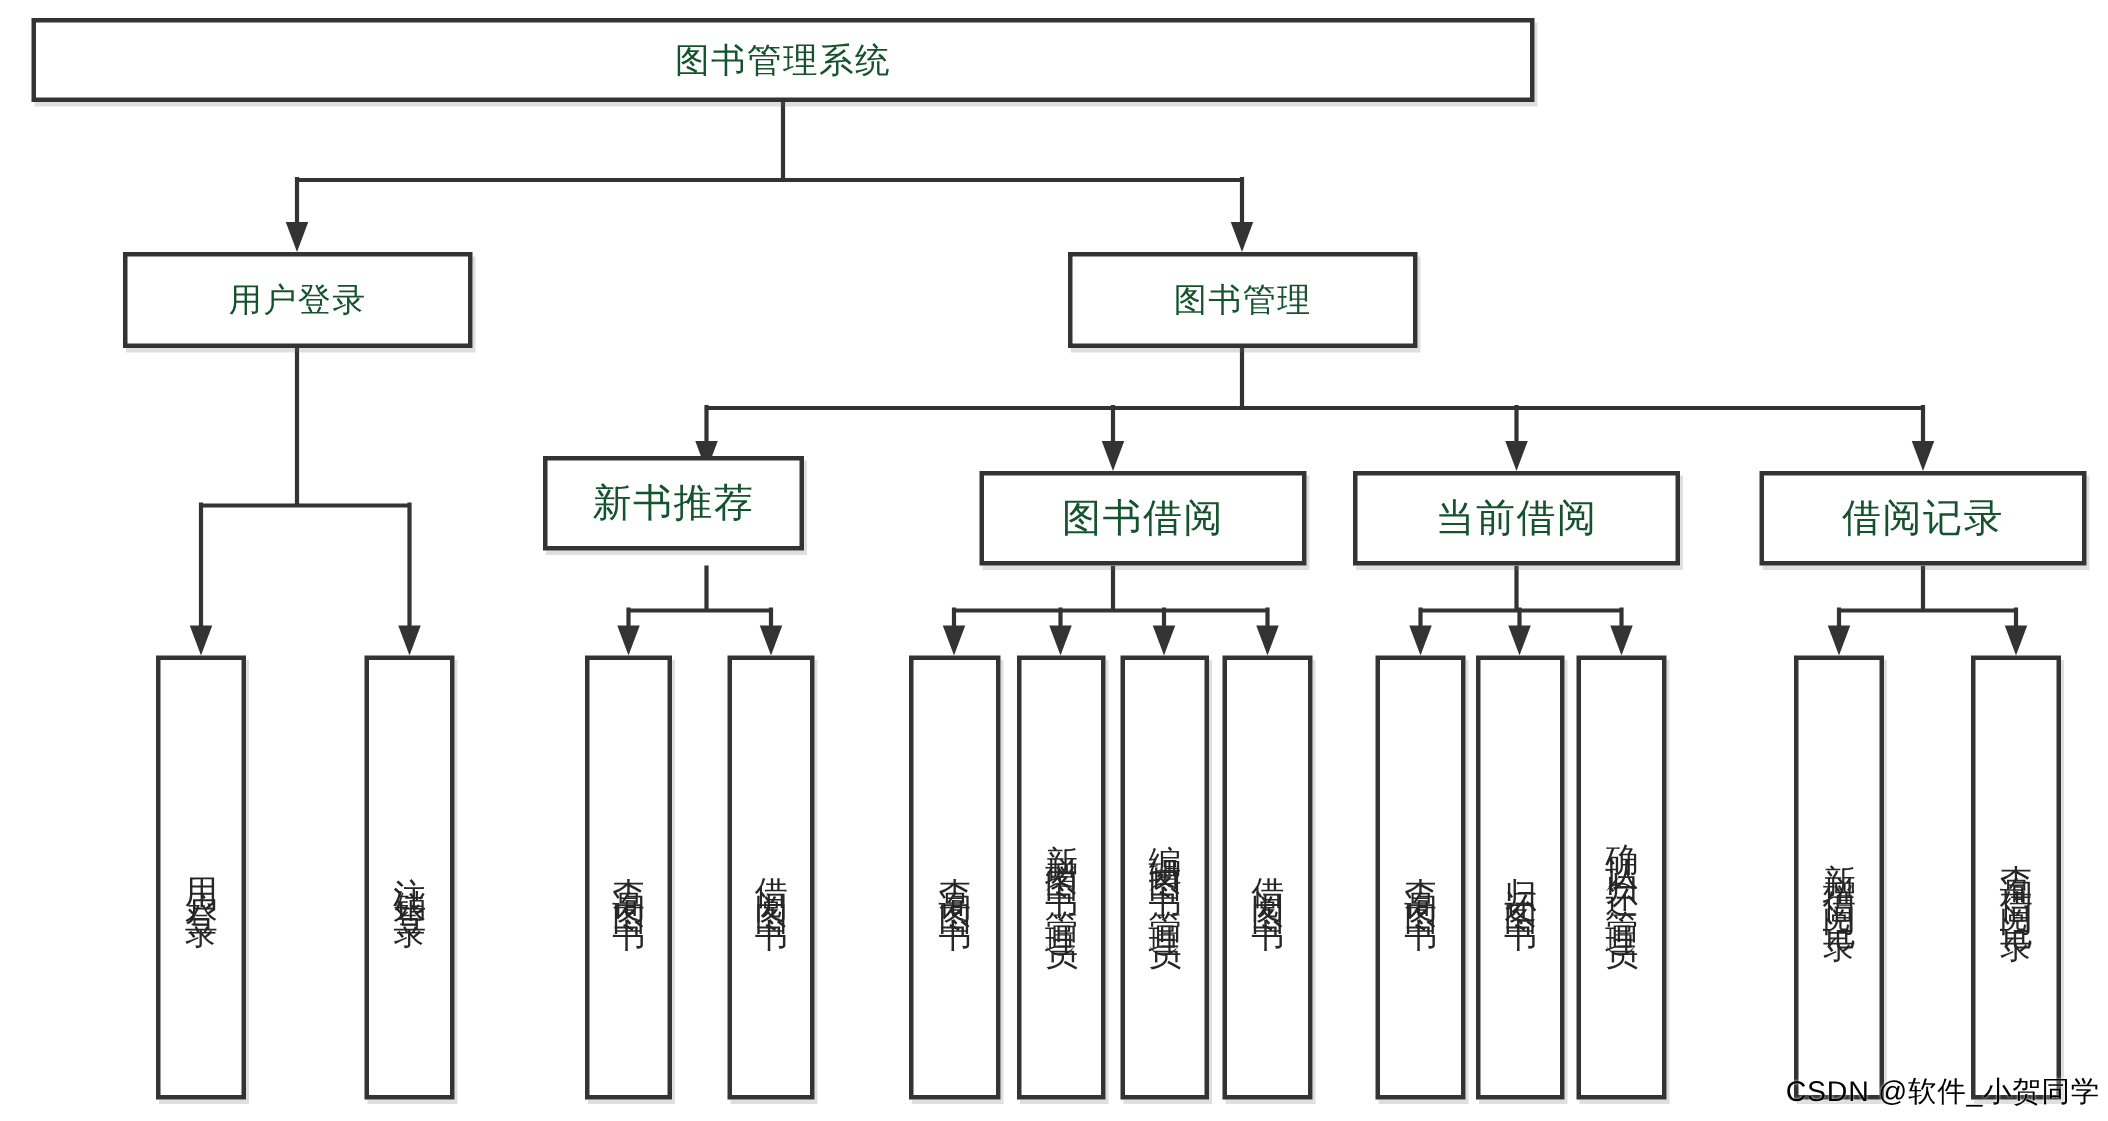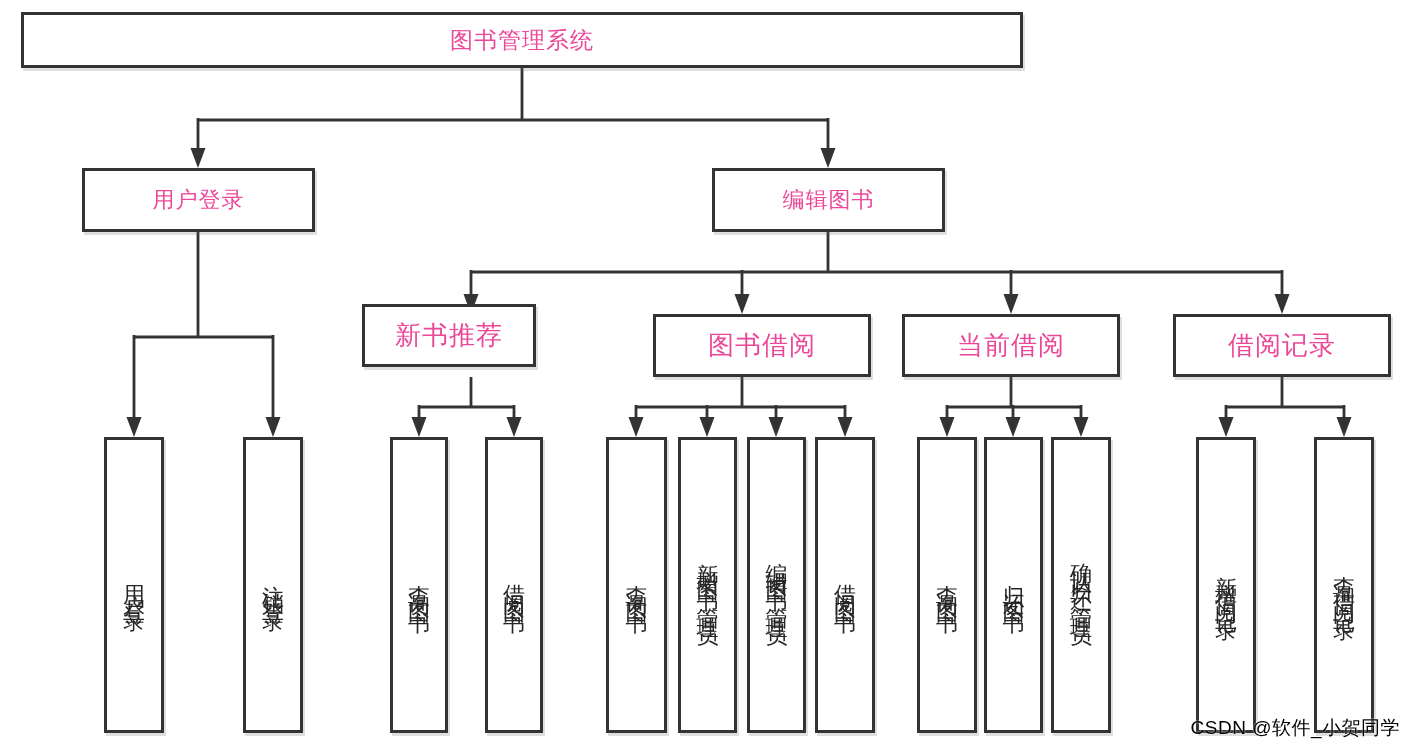--- a/index.html
+++ b/index.html
@@ -13,21 +13,21 @@
   svg.wires{position:absolute;left:0;top:0;}
   .box{
     position:absolute;
     background:#ffffff;
     border:3px solid #333333;
     box-sizing:border-box;
     display:flex;align-items:center;justify-content:center;
     box-shadow:2px 3px 0 rgba(110,110,110,0.22);
   }
   .hlabel{
-    font-size:22px;color:#ec4899;letter-spacing:1px;white-space:nowrap;
+    font-size:22px;color:#14532d;letter-spacing:1px;white-space:nowrap;
   }
   .root .hlabel{font-size:23px;}
   .l3 .hlabel{font-size:26px;}
   .vbox{top:437px;height:296px;}
   .vlabel{
     writing-mode:vertical-rl;
     text-orientation:mixed;
     font-size:22px;
     letter-spacing:9px;
     line-height:1.1;
@@ -86,21 +86,21 @@
   </svg>
 
   <div class="box root" style="left:21px;top:12px;width:1002px;height:56px;">
     <span class="hlabel">图书管理系统</span>
   </div>
 
   <div class="box" style="left:82px;top:168px;width:233px;height:64px;">
     <span class="hlabel">用户登录</span>
   </div>
   <div class="box" style="left:712px;top:168px;width:233px;height:64px;">
-    <span class="hlabel">编辑图书</span>
+    <span class="hlabel">图书管理</span>
   </div>
 
   <div class="box l3" style="left:362px;top:304px;width:174px;height:63px;">
     <span class="hlabel">新书推荐</span>
   </div>
   <div class="box l3" style="left:633px;top:314px;width:218px;height:63px;margin-left:20px;">
     <span class="hlabel">图书借阅</span>
   </div>
   <div class="box l3" style="left:902px;top:314px;width:218px;height:63px;">
     <span class="hlabel">当前借阅</span>

